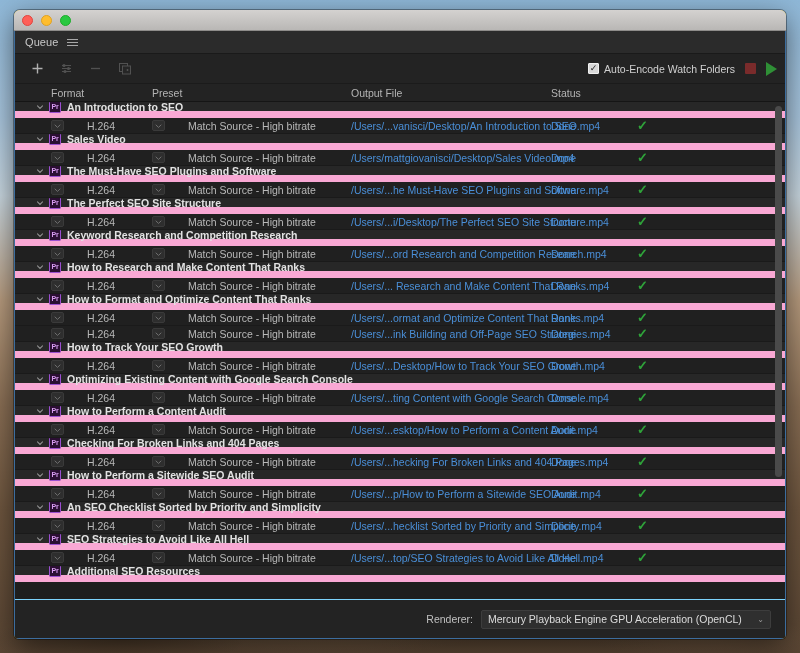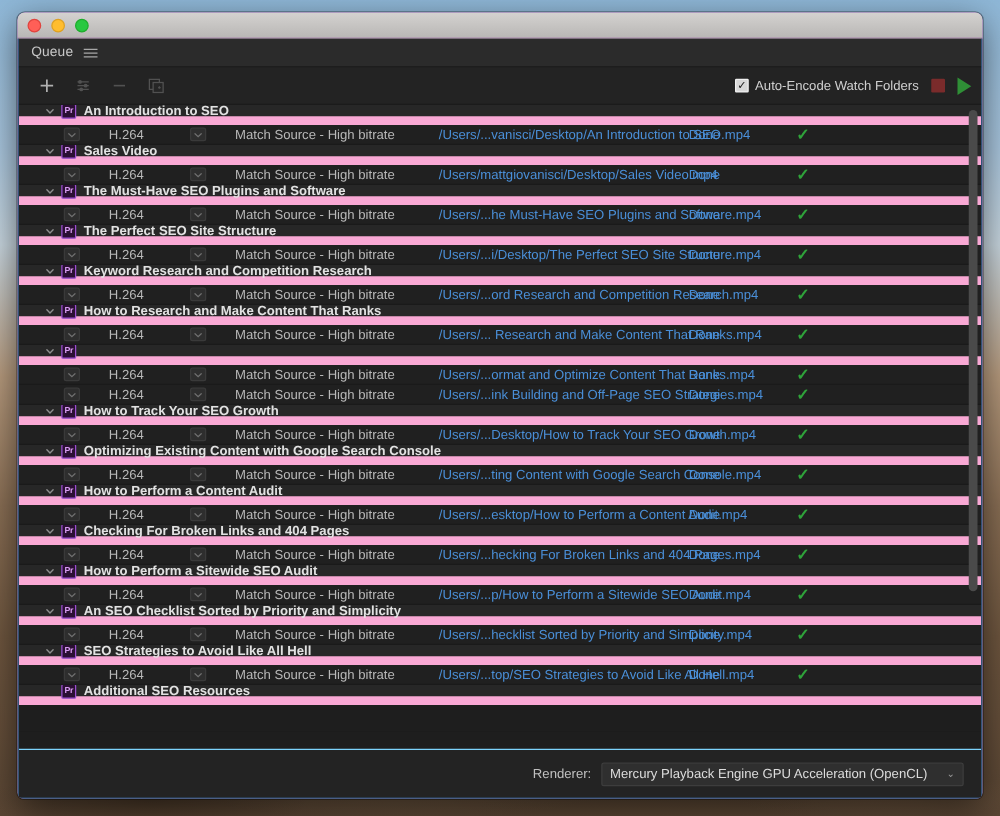--- a/index.html
+++ b/index.html
@@ -25,21 +25,21 @@
 
   
   .window {
     position: absolute;
     left: 14px; top: 10px;
     width: 772px; height: 629px;
     border-radius: 6px 6px 5px 5px;
     box-shadow: 0 8px 28px rgba(0,0,0,.55), 0 0 0 1px rgba(0,0,0,.35);
     overflow: hidden;
     display: flex; flex-direction: column;
-    background: #f0abfc;
+    background: #fde047;
   }
   .titlebar {
     height: 21px;
     background: linear-gradient(to bottom, #d4d2d0, #b9b7b5);
     border-bottom: 1px solid #8e8c8a;
     display: flex; align-items: center;
     padding-left: 8px;
     flex: 0 0 auto;
   }
   .traffic { display: flex; gap: 8px; align-items: center; }
@@ -294,20 +294,26 @@
       <div class="toolbar-right">
         <span class="chk-wrap">
           <span class="chkbox">✓</span>
           <span class="chk-label">Auto-Encode Watch Folders</span>
         </span>
         <span class="stop-btn"></span>
         <span class="play-btn"></span>
       </div>
     </div>
 
+    <div class="col-head">
+      <span class="ch ch-format">Format</span>
+      <span class="ch ch-preset">Preset</span>
+      <span class="ch ch-output">Output File</span>
+      <span class="ch ch-status">Status</span>
+    </div>
 
     <div class="queue-scroll">
       <div class="queue-list" id="queue-list">
           <div class="grp-row">
             <span class="twisty">
               <svg width="8" height="8" viewBox="0 0 8 8">
                 <path d="M1.5 2.8L4 5.4l2.5-2.6" stroke="#8f8f8f" stroke-width="1.1" fill="none" stroke-linecap="round"></path>
               </svg>
             </span>
             <span class="pr-badge">Pr</span>
@@ -520,20 +526,21 @@
               <span class="tick">✓</span>
             </span>
           </div>
           <div class="grp-row">
             <span class="twisty">
               <svg width="8" height="8" viewBox="0 0 8 8">
                 <path d="M1.5 2.8L4 5.4l2.5-2.6" stroke="#8f8f8f" stroke-width="1.1" fill="none" stroke-linecap="round"></path>
               </svg>
             </span>
             <span class="pr-badge">Pr</span>
+            <span class="grp-title">How to Format and Optimize Content That Ranks</span>
           </div>
           <div class="item-row">
             <span class="cell cell-format">
               <span class="mini-drop">
                 <svg width="7" height="6" viewBox="0 0 7 6">
                   <path d="M1 2l2.5 2.4L6 2" stroke="#6f6f6f" stroke-width="1" fill="none" stroke-linecap="round"></path>
                 </svg>
               </span>
               <span class="val-text">H.264</span>
             </span>

